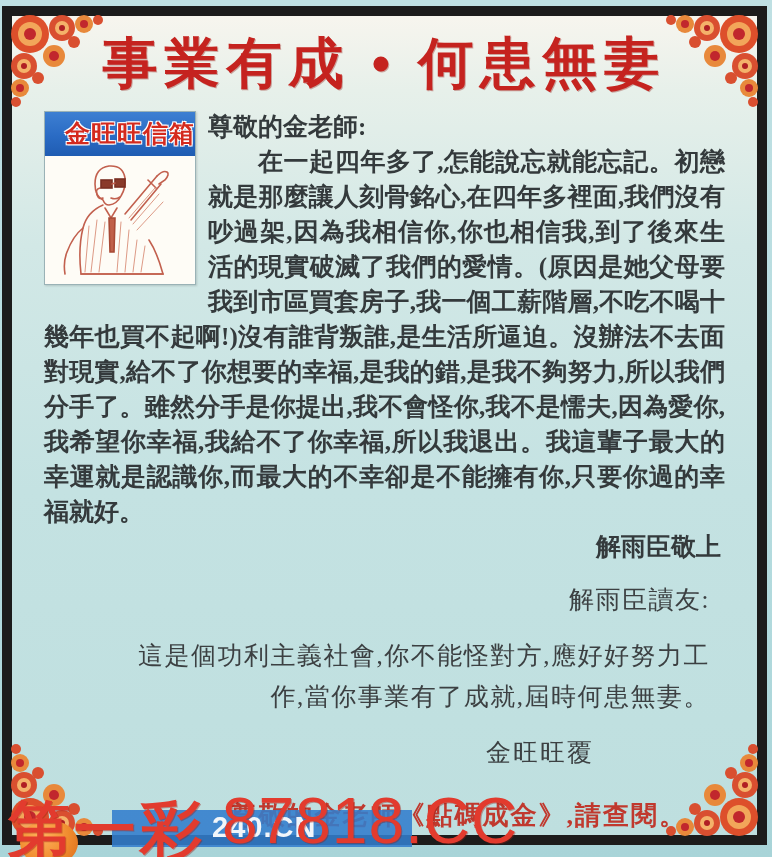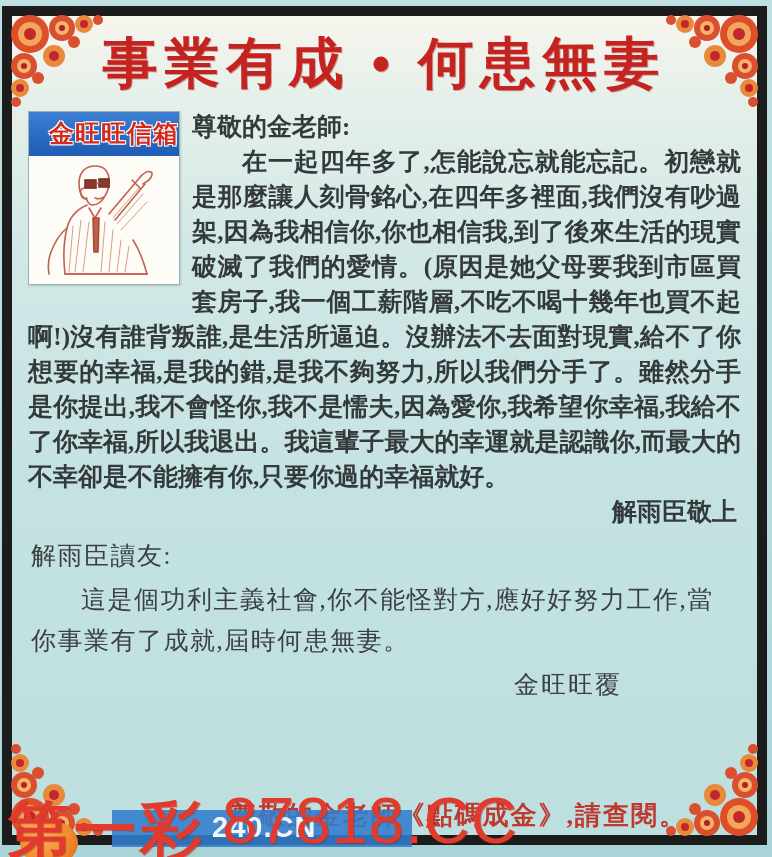--- a/index.html
+++ b/index.html
@@ -12,21 +12,21 @@
     position:relative;width:772px;height:857px;
     background:linear-gradient(180deg,#bfe0e3 0%,#b5dcdf 60%,#a8d4d8 100%);
     overflow:hidden;
   }
   .frame{
     position:absolute;top:6px;left:2px;right:5px;bottom:12px;
     border:10px solid #1c1c1c;
     background:linear-gradient(180deg,#f7f5ee 0%,#e7f0ea 9%,#d2e8e6 28%,#c4e2e2 58%,#bedfdf 100%);
     box-sizing:border-box;
   }
-  .frame-inner{position:relative;width:100%;height:100%;padding:0 16px;box-sizing:border-box;}
+  .frame-inner{position:relative;width:100%;height:100%;padding:0 32px;box-sizing:border-box;}
 
   
   .corner{position:absolute;width:104px;height:96px;z-index:2;pointer-events:none;}
   .corner.tl{top:-2px;left:-2px;}
   .corner.tr{top:-2px;right:-2px;transform:scaleX(-1);}
   .corner.bl{bottom:-2px;left:-2px;transform:scaleY(-1);}
   .corner.br{bottom:-2px;right:-2px;transform:scale(-1,-1);}
 
   .title{
     text-align:center;
@@ -62,21 +62,21 @@
     letter-spacing:1px;
     padding:4px 0 5px;
     text-shadow:-1px -1px 0 #fff,1px -1px 0 #fff,-1px 1px 0 #fff,1px 1px 0 #fff;
     white-space:nowrap;
   }
   .mascot{display:block;width:148px;height:128px;background:#fefcf6;}
 
   .sig-line{text-align:right;padding-right:4px;}
 
   .reply-block{font-size:25px;line-height:41px;letter-spacing:1.5px;color:#3c4042;margin-top:6px;}
-  .reply-block p{margin:3px;}
+  .reply-block p{margin:15px;text-align:right;}
   .reply-sig{text-align:right;padding-right:116px;letter-spacing:2px;margin-top:2px;}
 
   .footer-note{
     position:absolute;
     left:16px;right:70px;bottom:2px;
     text-align:right;
     font-size:26px;
     font-weight:600;
     letter-spacing:2px;
     color:#c0392e;

